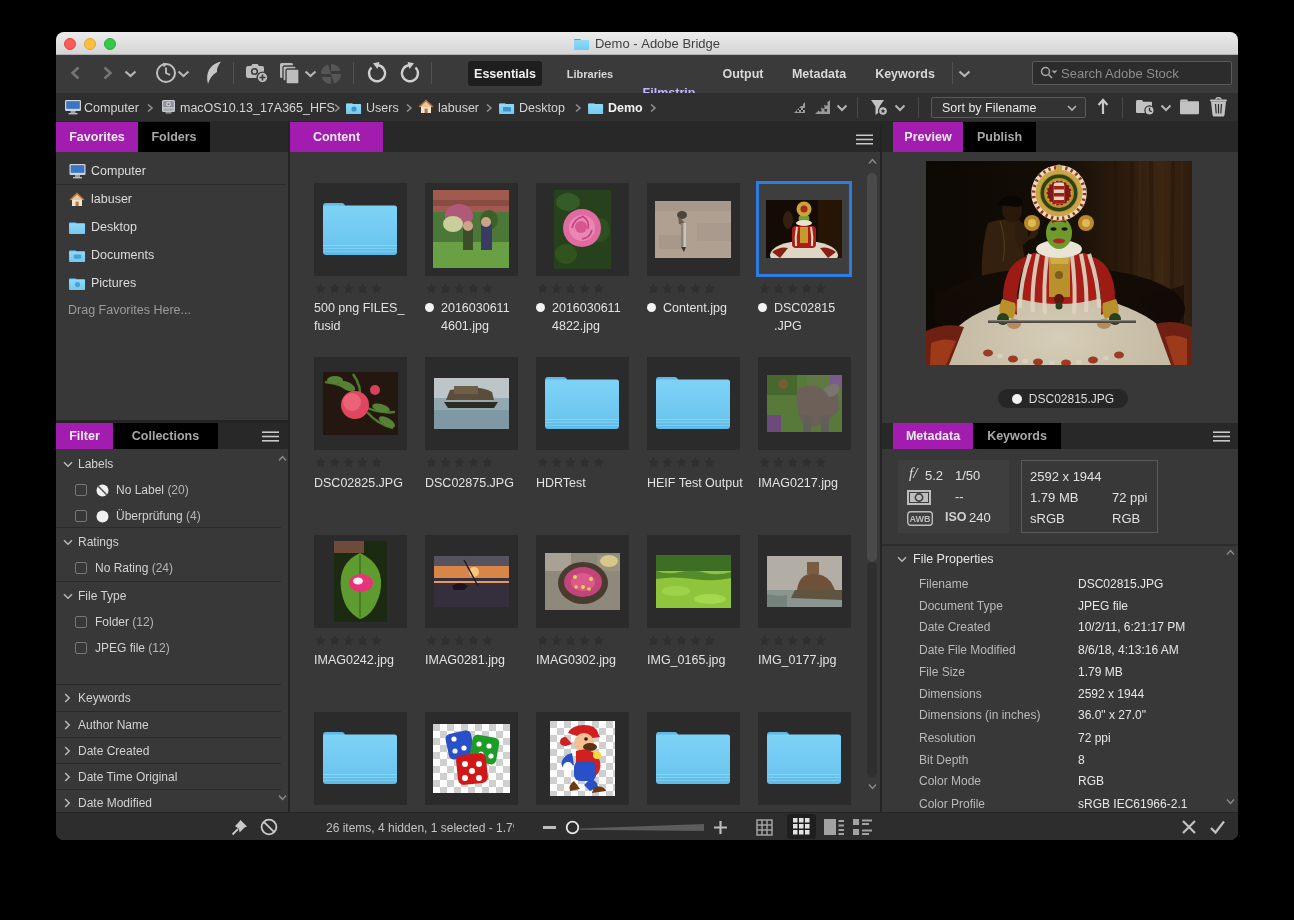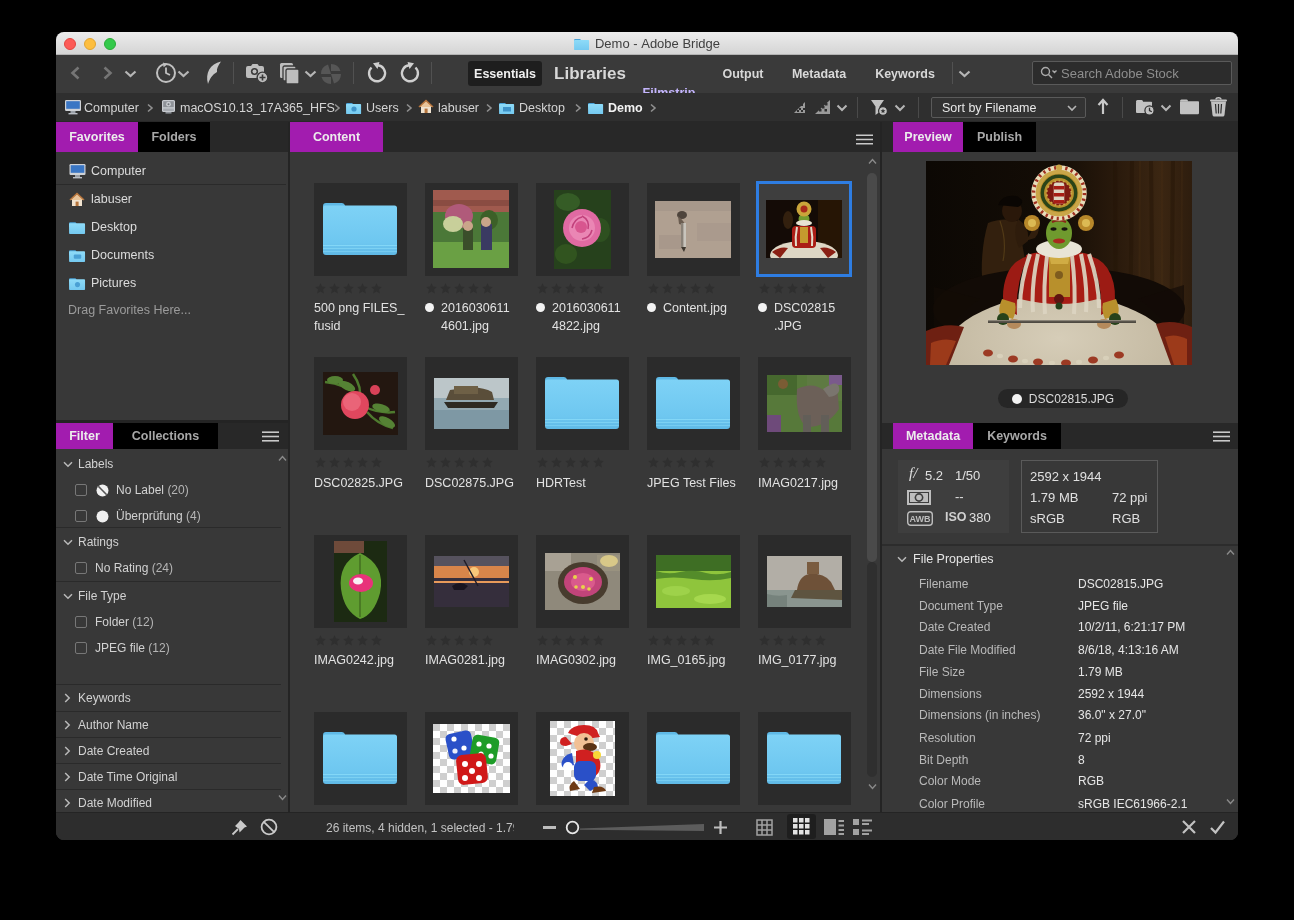--- a/index.html
+++ b/index.html
@@ -143,21 +143,21 @@
     <svg class="icon" style="left:310px;top:7px;" width="24" height="23" viewBox="0 0 24 23">
       <path d="M5.5 5.5 A8 8 0 1 0 12 3.3" stroke="#cfcfcf" stroke-width="2.4" fill="none"></path>
       <path d="M13.5 0 L7 1.2 L11.5 7z" fill="#cfcfcf"></path>
     </svg>
     <svg class="icon" style="left:341px;top:7px;" width="24" height="23" viewBox="0 0 24 23">
       <path d="M18.5 5.5 A8 8 0 1 1 12 3.3" stroke="#cfcfcf" stroke-width="2.4" fill="none"></path>
       <path d="M10.5 0 L17 1.2 L12.5 7z" fill="#cfcfcf"></path>
     </svg>
     <div class="abs" style="left:375px;top:7px;width:1px;height:22px;background:#515151;"></div>
     <div class="abs" style="left:412px;top:6px;width:74px;height:25px;background:#1e1e1e;border-radius:3px;display:flex;align-items:center;justify-content:center;color:#f0f0f0;font-size:12.5px;font-weight:bold;">Essentials</div>
-    <div class="abs" style="left:506px;top:6px;width:56px;height:25px;display:flex;align-items:center;justify-content:center;color:#d8d8d8;font-size:17px;font-weight:bold;">Libraries</div>
+    <div class="abs" style="left:506px;top:6px;width:56px;height:25px;display:flex;align-items:center;justify-content:center;color:#d8d8d8;font-size:11px;font-weight:bold;">Libraries</div>
     <div class="abs" style="left:584px;top:6px;width:58px;height:25px;display:flex;align-items:center;justify-content:center;color:#c4b5fd;font-size:12.5px;font-weight:bold;margin-top:19px;">Filmstrip</div>
     <div class="abs" style="left:662px;top:6px;width:50px;height:25px;display:flex;align-items:center;justify-content:center;color:#d8d8d8;font-size:12.5px;font-weight:bold;">Output</div>
     <div class="abs" style="left:731px;top:6px;width:64px;height:25px;display:flex;align-items:center;justify-content:center;color:#d8d8d8;font-size:12.5px;font-weight:bold;">Metadata</div>
     <div class="abs" style="left:817px;top:6px;width:64px;height:25px;display:flex;align-items:center;justify-content:center;color:#d8d8d8;font-size:12.5px;font-weight:bold;">Keywords</div>
     <div class="abs" style="left:896px;top:7px;width:1px;height:22px;background:#515151;"></div>
     <svg class="icon" style="left:902px;top:15px;" width="13" height="8" viewBox="0 0 13 8">
         <path d="M1.5 1.5 L6.5 6 L11.5 1.5" stroke="#b5b5b5" stroke-width="2.2" fill="none"></path>
       </svg>
     <div class="abs" style="left:976px;top:6px;width:200px;height:24px;background:#2c2c2c;border:1px solid #5a5a5a;border-radius:2px;display:flex;align-items:center;padding-left:7px;gap:4px;">
       <svg width="17" height="14" viewBox="0 0 17 14">
@@ -759,21 +759,21 @@
         <span class="dot" style="margin-top:4px;flex:none;"></span>
         <span>Content.jpg</span>
       </div>
     <div class="fname" style="left:702px;top:177px;display:flex;">
         <span class="dot" style="margin-top:4px;flex:none;"></span>
         <span>DSC02815<br>.JPG</span>
       </div>
     <div class="fname" style="left:258px;top:352px;">DSC02825.JPG</div>
     <div class="fname" style="left:369px;top:352px;">DSC02875.JPG</div>
     <div class="fname" style="left:480px;top:352px;">HDRTest</div>
-    <div class="fname" style="left:591px;top:352px;">JPEG Test Files</div>
+    <div class="fname" style="left:591px;top:352px;">HEIF Test Output</div>
     <div class="fname" style="left:702px;top:352px;">IMAG0217.jpg</div>
     <div class="fname" style="left:258px;top:529px;">IMAG0242.jpg</div>
     <div class="fname" style="left:369px;top:529px;">IMAG0281.jpg</div>
     <div class="fname" style="left:480px;top:529px;">IMAG0302.jpg</div>
     <div class="fname" style="left:591px;top:529px;">IMG_0165.jpg</div>
     <div class="fname" style="left:702px;top:529px;">IMG_0177.jpg</div>
 
     <svg class="icon" style="left:812px;top:36px;" width="9" height="7" viewBox="0 0 9 7">
         <path d="M1 5.5 L4.5 1.5 L8 5.5" stroke="#8a8a8a" stroke-width="1.4" fill="none"></path>
       </svg>
@@ -928,21 +928,21 @@
         <rect x="3" y="3" width="18" height="9" fill="#bdbdbd"></rect>
         <circle cx="12" cy="7.5" r="4.4" fill="#3e3e3e"></circle>
           <circle cx="12" cy="7.5" r="2.8" fill="#bdbdbd"></circle>
       </svg>
       <span style="position:absolute;left:57px;top:29px;font-size:13px;color:#e0e0e0;">--</span>
       <svg style="position:absolute;left:9px;top:51px;" width="26" height="15" viewBox="0 0 26 15">
         <rect x="0.7" y="0.7" width="24.6" height="13.6" rx="3" fill="none" stroke="#bdbdbd" stroke-width="1.4"></rect>
         <text x="13" y="11" text-anchor="middle" font-size="9" font-weight="bold" fill="#bdbdbd" font-family="Liberation Sans">AWB</text>
       </svg>
       <span style="position:absolute;left:47px;top:50px;font-size:12.5px;font-weight:bold;color:#d0d0d0;">ISO</span>
-      <span style="position:absolute;left:71px;top:50px;font-size:13px;color:#e0e0e0;">380</span>
+      <span style="position:absolute;left:71px;top:50px;font-size:13px;color:#e0e0e0;">240</span>
     </div>
     <div class="abs" style="left:965px;top:338px;width:137px;height:73px;border:1px solid #5a5a5a;">
       <span style="position:absolute;left:8px;top:8px;font-size:13px;color:#e0e0e0;">2592 x 1944</span>
       <span style="position:absolute;left:8px;top:29px;font-size:13px;color:#e0e0e0;">1.79 MB</span>
       <span style="position:absolute;left:90px;top:29px;font-size:13px;color:#e0e0e0;">72 ppi</span>
       <span style="position:absolute;left:8px;top:50px;font-size:13px;color:#e0e0e0;">sRGB</span>
       <span style="position:absolute;left:90px;top:50px;font-size:13px;color:#e0e0e0;">RGB</span>
     </div>
     <div class="abs" style="left:826px;top:422px;width:356px;height:2px;background:#2c2c2c;"></div>
     <svg class="icon" style="left:841px;top:434px;" width="10" height="7" viewBox="0 0 10 7">

